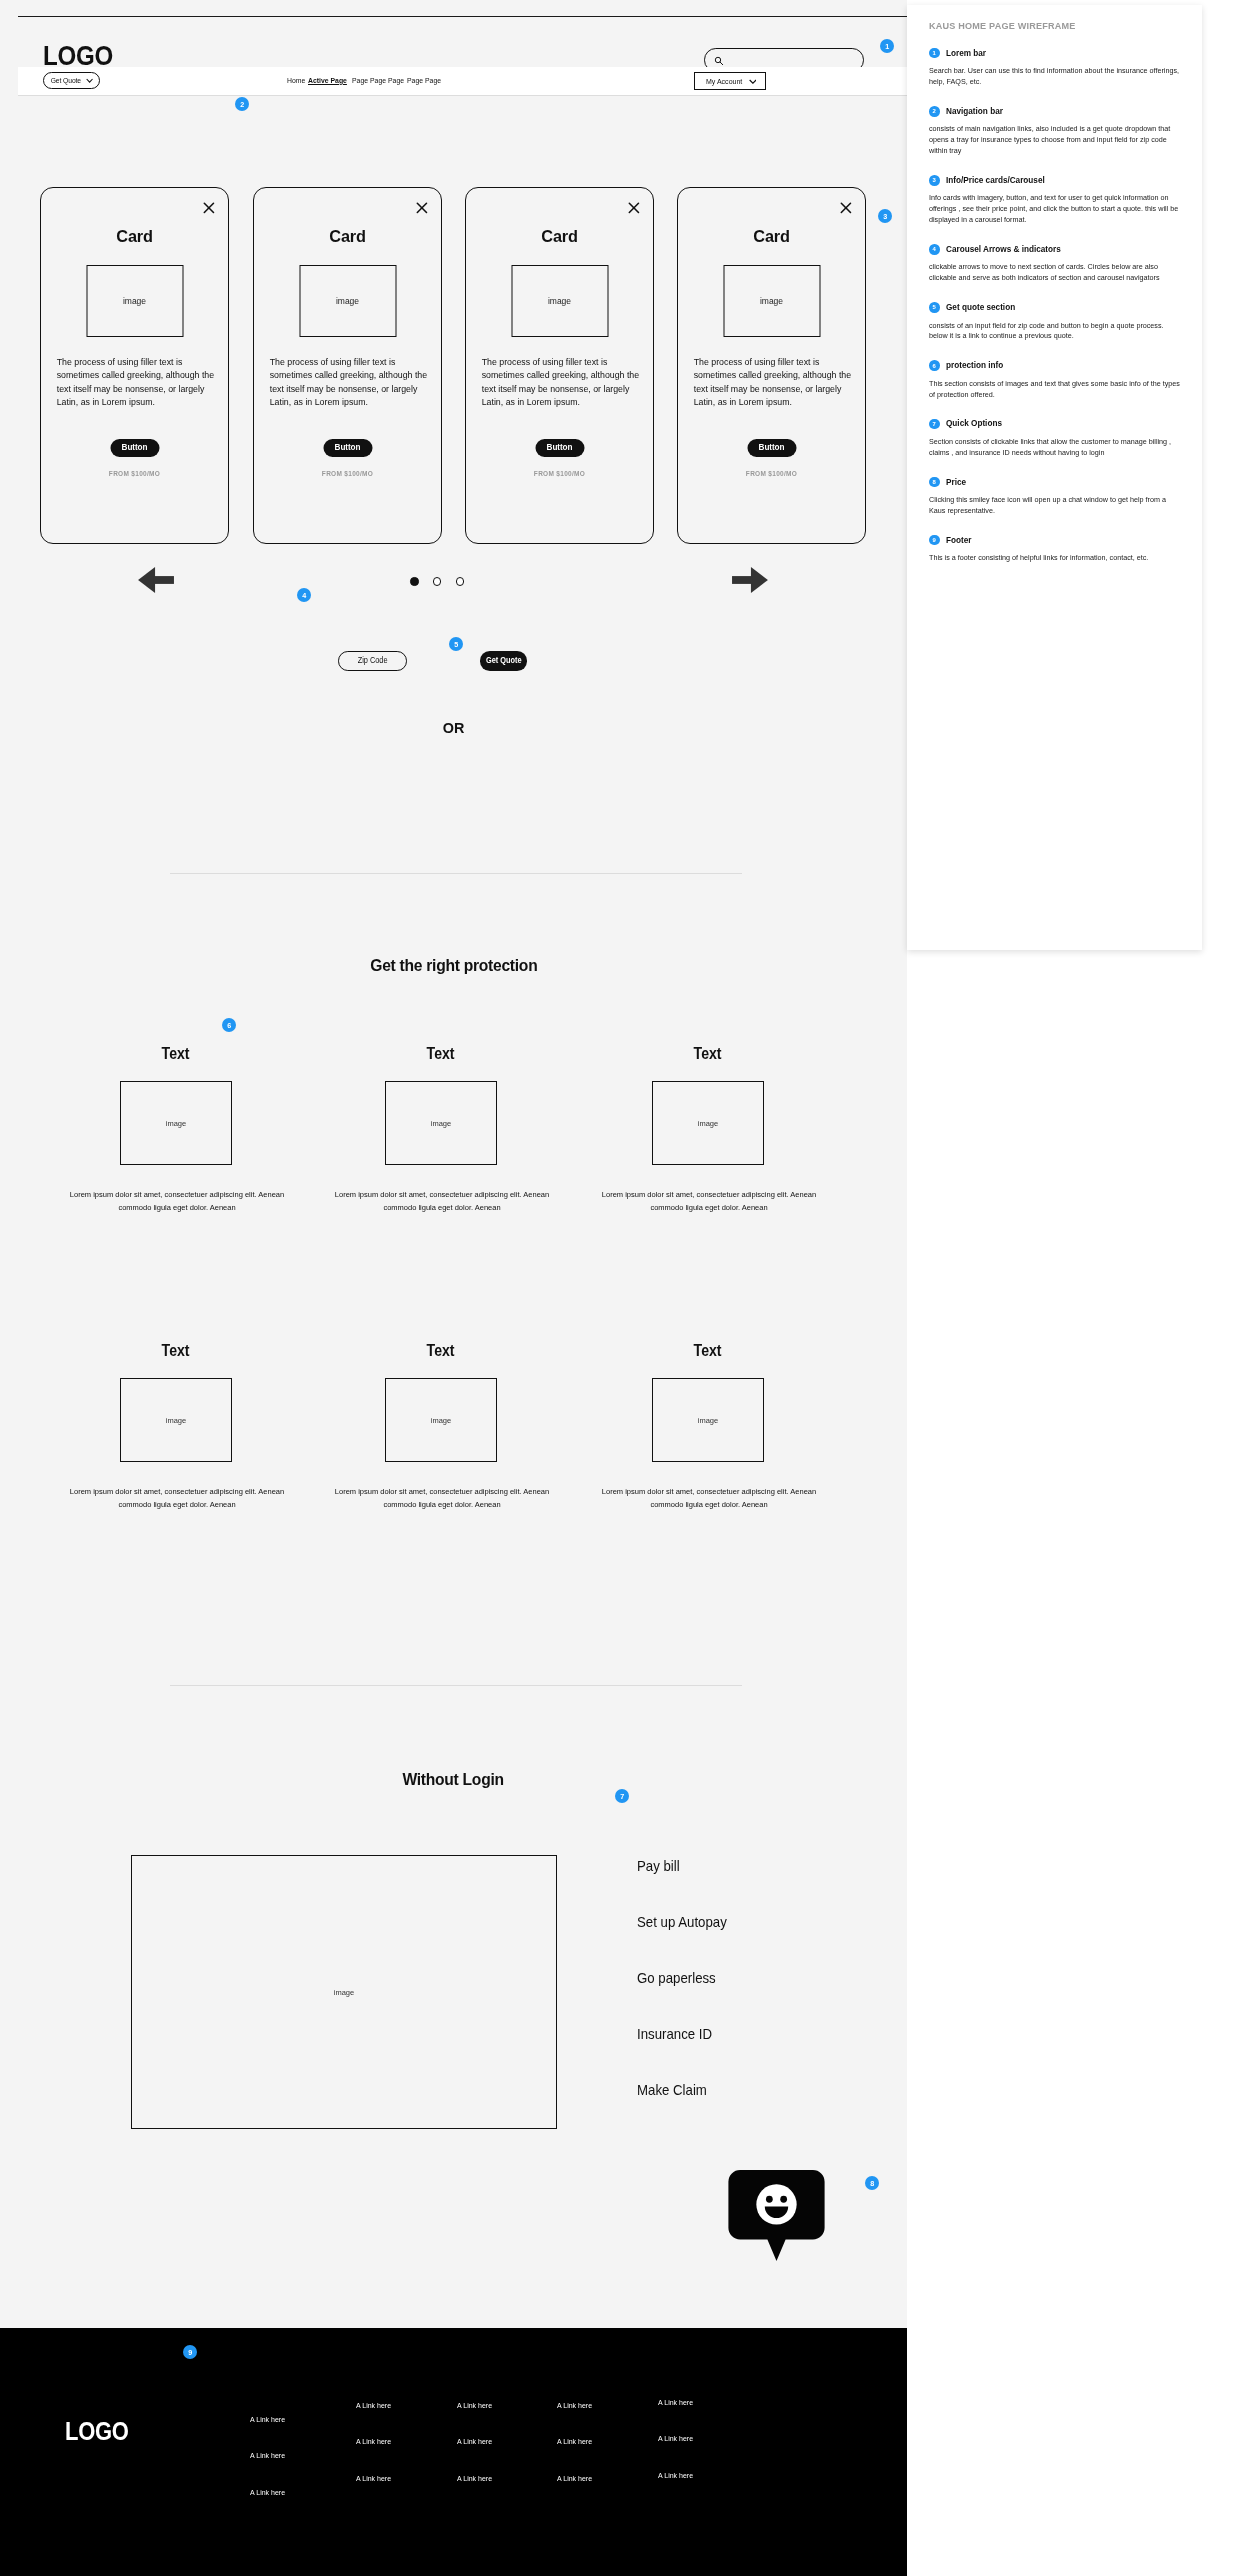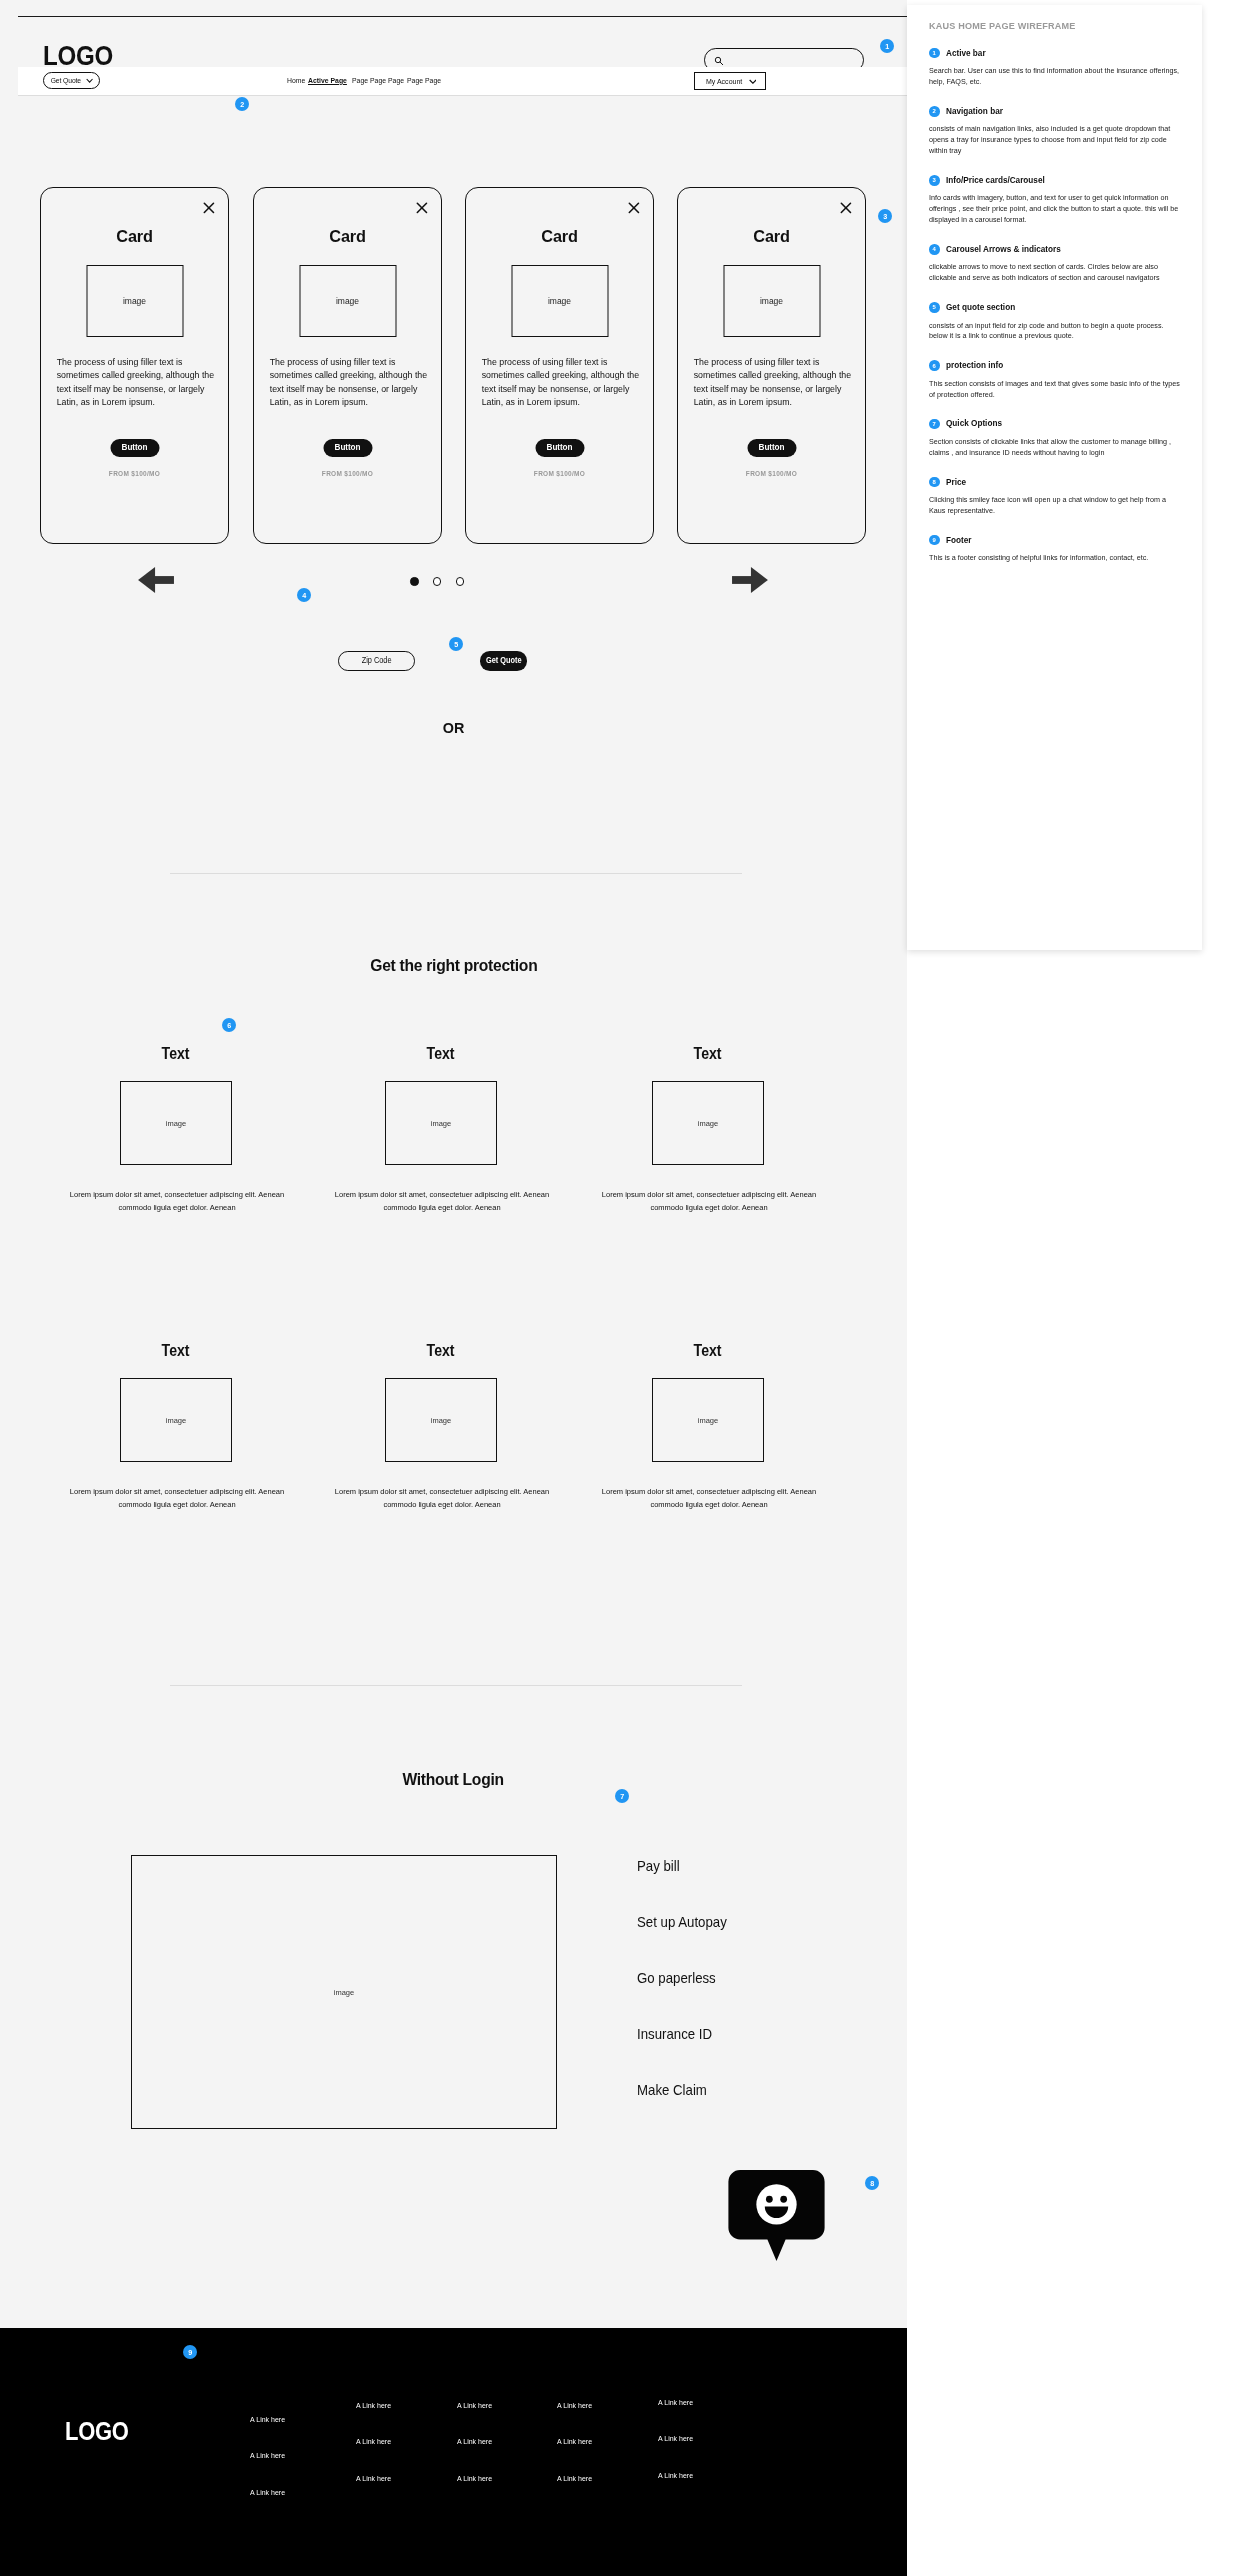--- a/index.html
+++ b/index.html
@@ -137,21 +137,21 @@
   
   .arrow-l { position: absolute; left: 138px; top: 565px; cursor: pointer; }
   .arrow-r { position: absolute; left: 730px; top: 565px; cursor: pointer; }
   .dots { position: absolute; left: 410px; top: 577px; display: flex; gap: 14.4px; }
   .dot { width: 8.5px; height: 8.5px; border-radius: 50%; border: 1.6px solid #111; background:#fff; cursor:pointer;}
   .dot.on { background: #111; }
 
   
   .zip-input {
     position: absolute; left: 338px; top: 651px;
-    width: 77px; height: 19.6px;
+    width: 69px; height: 19.6px;
     border: 1.6px solid #111; border-radius: 9.8px; background: #f4f4f4;
     display: flex; align-items: center; justify-content: center;
     font-size: 8.2px; color: #111; cursor: text;
   }
   .zip-input span { transform: scaleX(0.9); }
   .gq-btn {
     position: absolute; left: 480px; top: 651px;
     width: 47px; height: 19.6px;
     background: #111; color: #fff; border-radius: 9.8px;
     display: flex; align-items: center; justify-content: center;
@@ -538,21 +538,21 @@
         <div class="badge" style="left: 183px; top: 2345px;">9</div>
       </div>
   </div>
 
   <div id="annot">
     <div class="annot-title">KAUS HOME PAGE WIREFRAME</div>
     <div id="annot-list">
         <div class="annot-item">
           <div class="annot-head">
             <div class="annot-num">1</div>
-            <div class="annot-label">Active bar</div>
+            <div class="annot-label">Lorem bar</div>
           </div>
           <div class="annot-desc">Search bar. User can use this to find information about the insurance offerings, help, FAQS, etc.</div>
         </div>
         <div class="annot-item">
           <div class="annot-head">
             <div class="annot-num">2</div>
             <div class="annot-label">Navigation bar</div>
           </div>
           <div class="annot-desc">consists of main navigation links, also included is a get quote dropdown that opens a tray for insurance types to choose from and input field for zip code within tray</div>
         </div>

